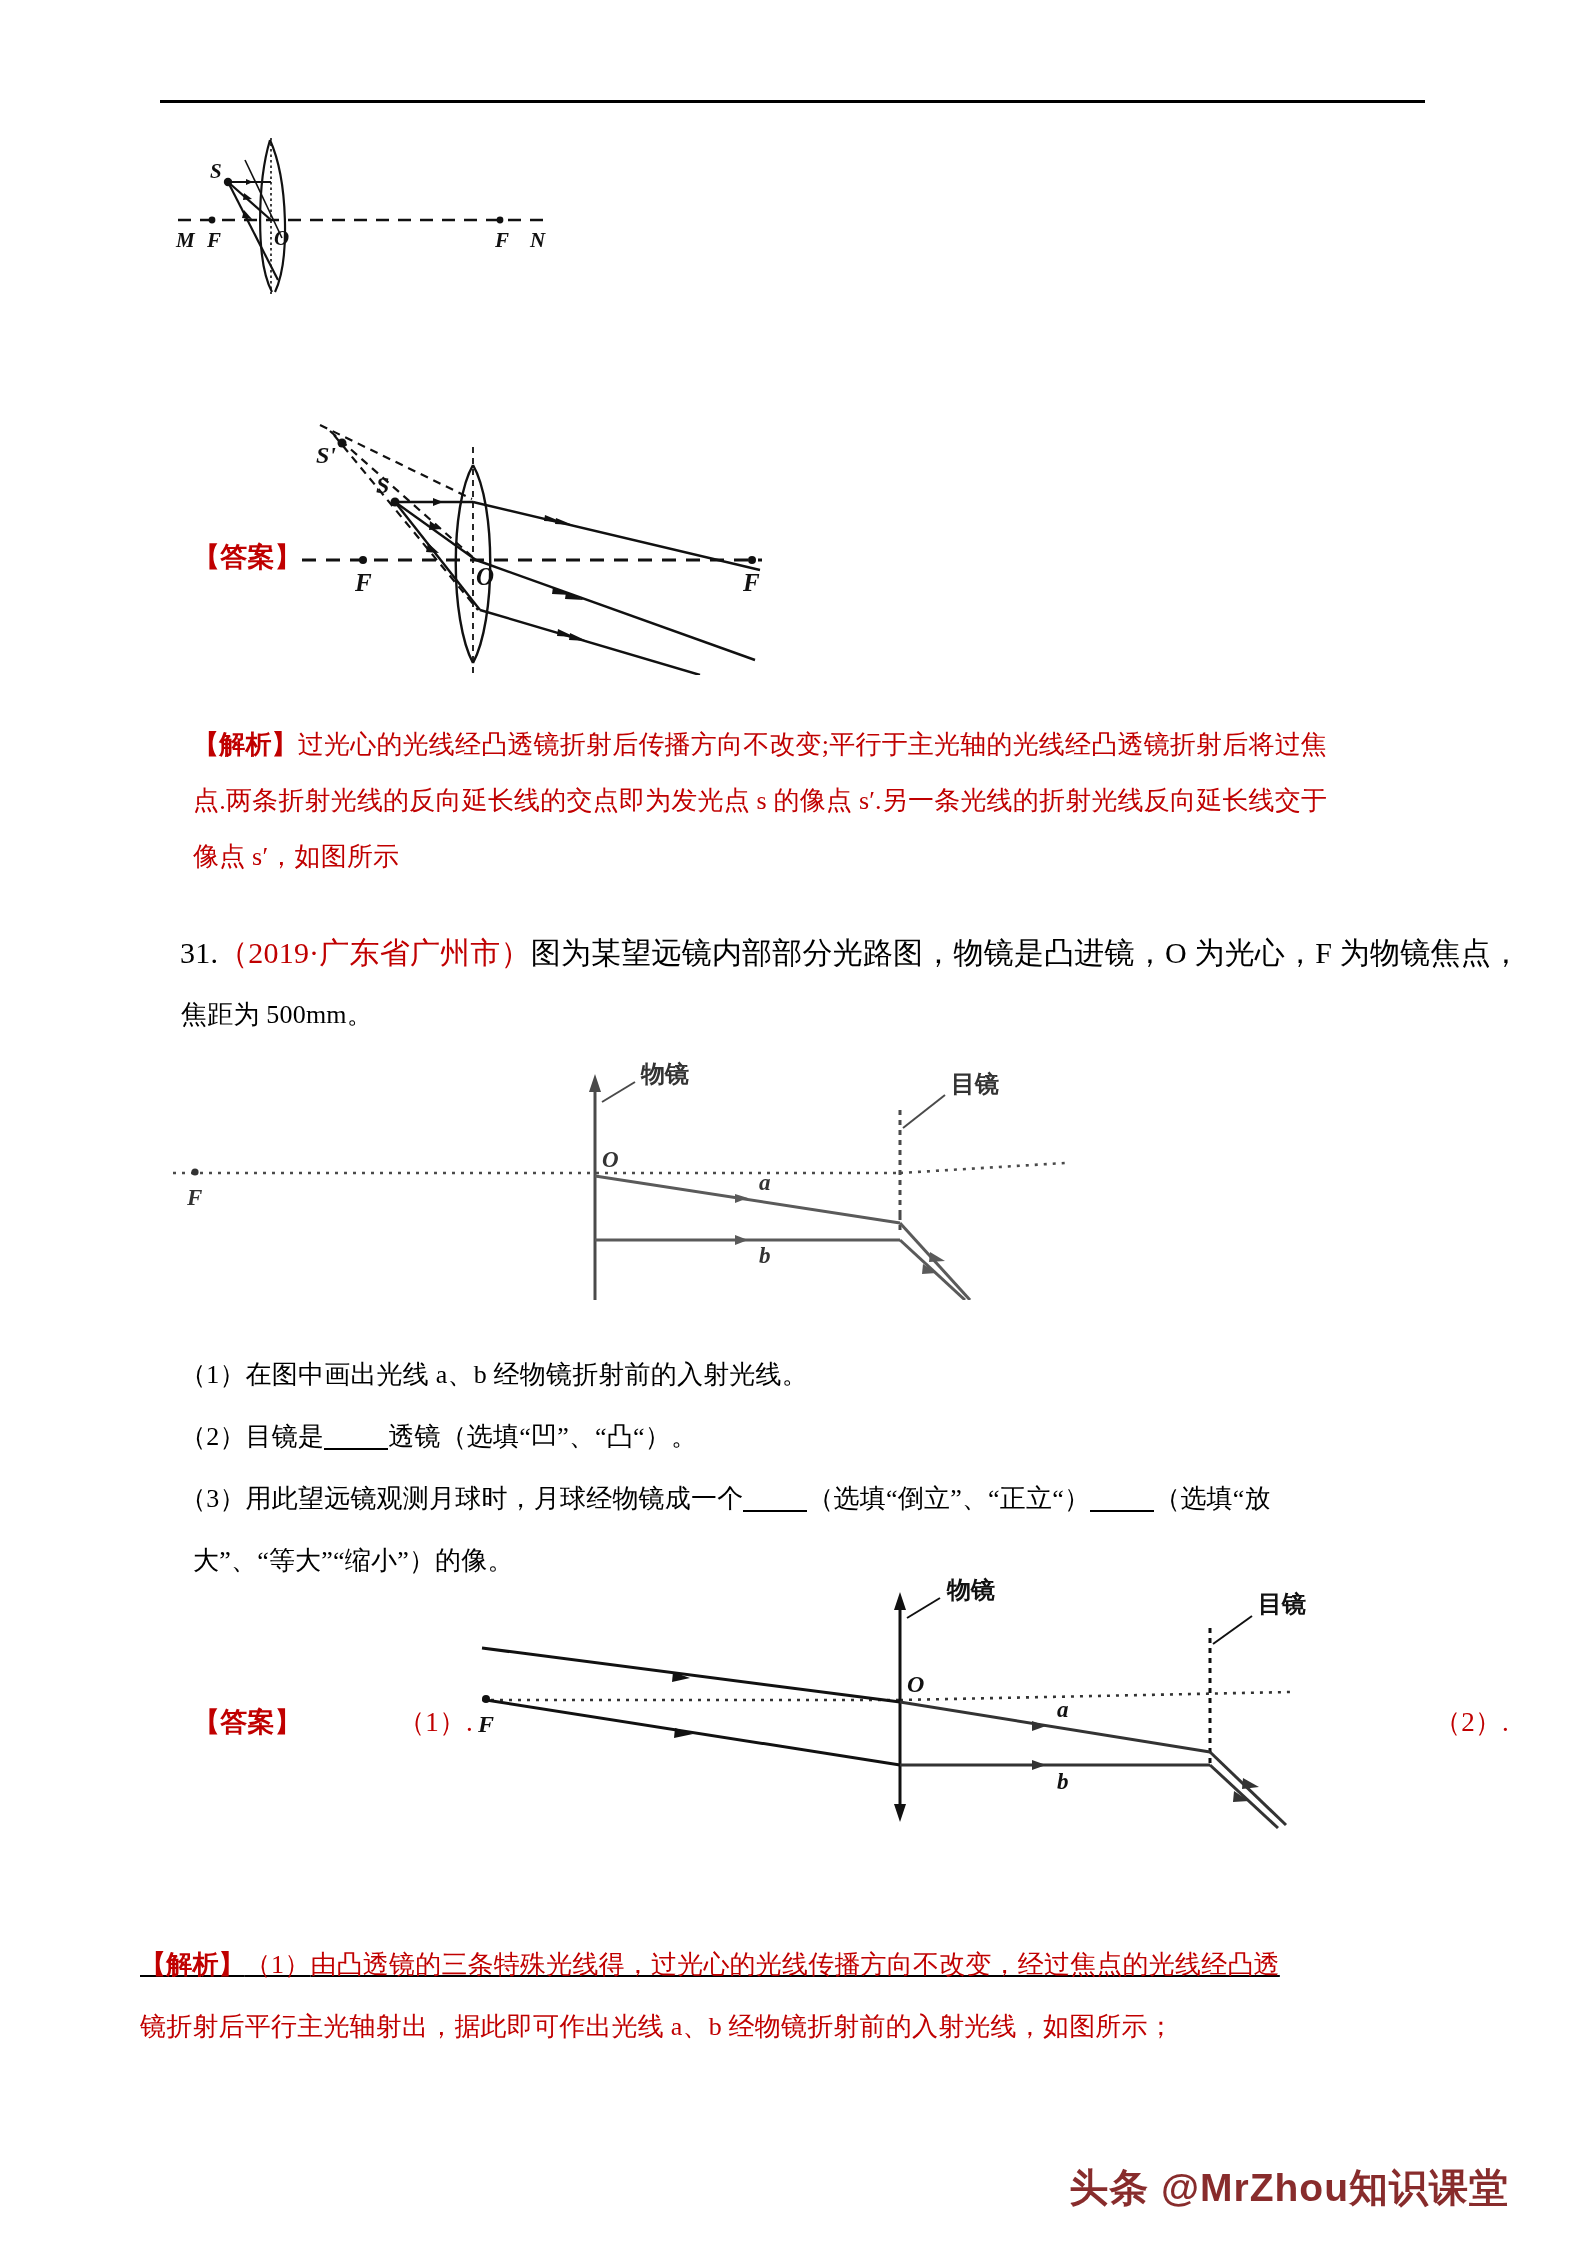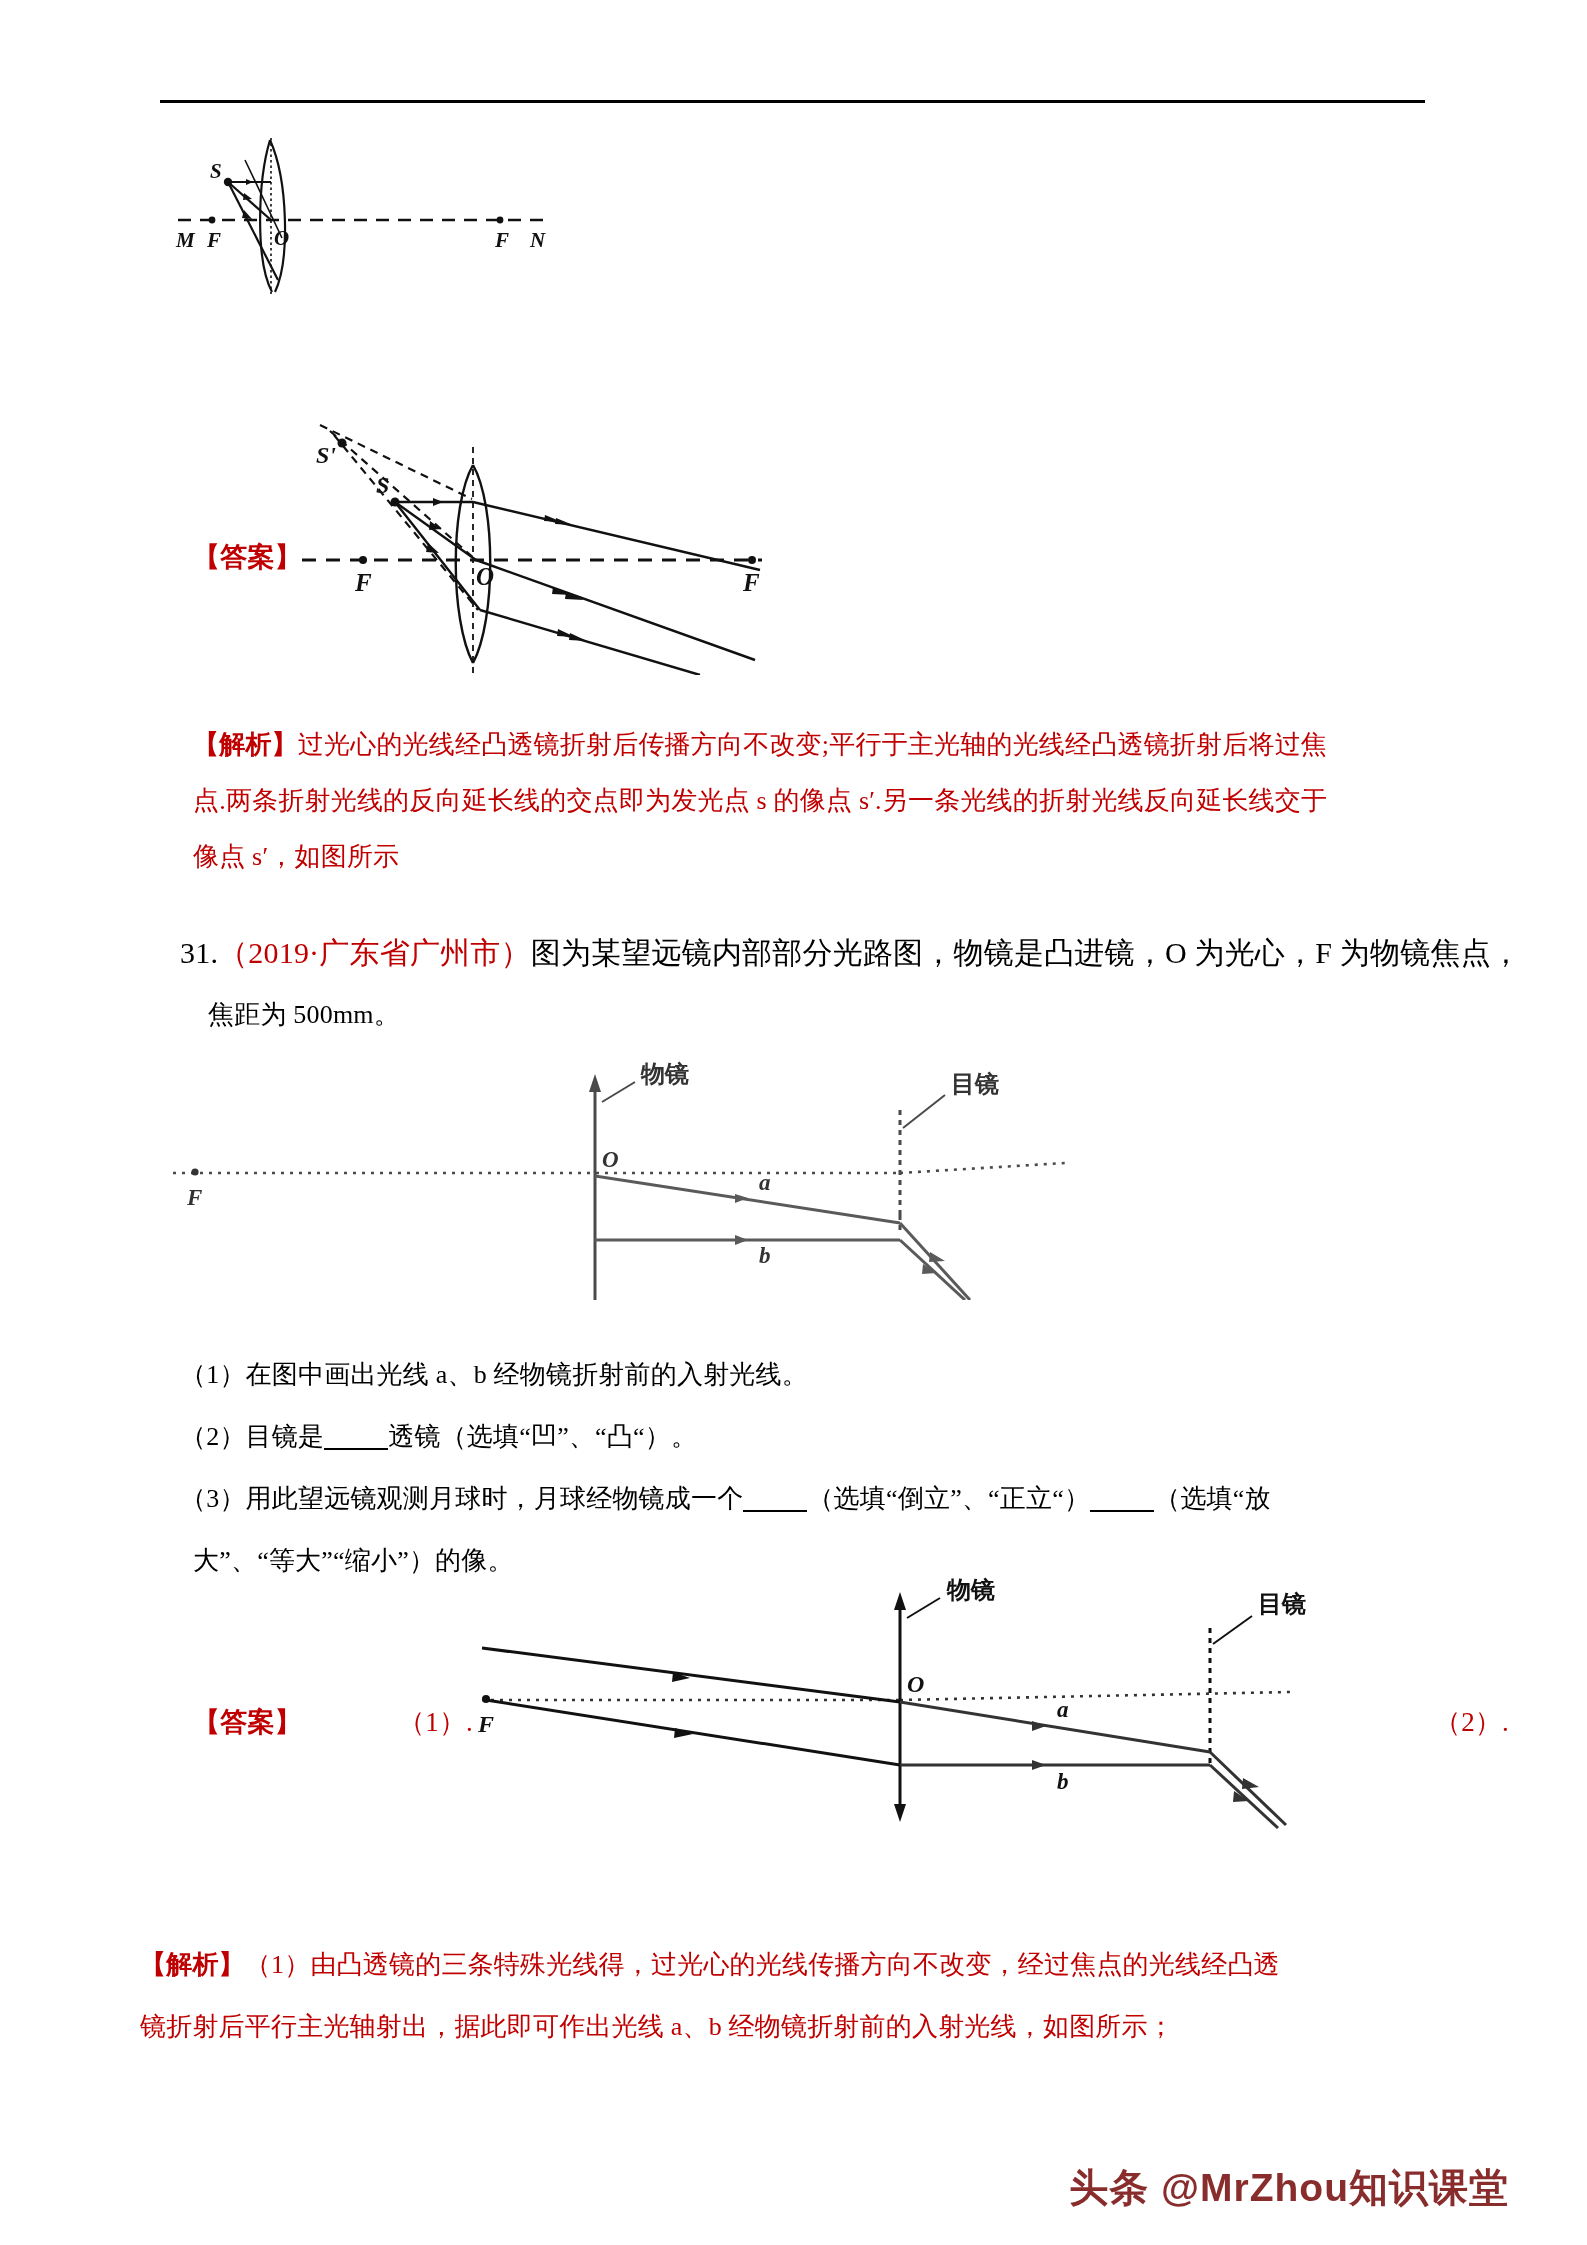--- a/index.html
+++ b/index.html
@@ -161,21 +161,21 @@
   <div class="para" style="left:193px; top:720px; font-size:26px;">
     <span class="bracket-red">【解析】</span><span class="red">过光心的光线经凸透镜折射后传播方向不改变;平行于主光轴的光线经凸透镜折射后将过焦</span>
   </div>
   <div class="para" style="left:193px; top:832px; font-size:26px;">
     <span class="red">像点 s′，如图所示</span>
   </div>
 
   <div class="para" style="left:180px; top:928px; font-size:30px;">
     <span>31.</span><span class="red">（2019·广东省广州市）</span><span>图为某望远镜内部部分光路图，物镜是凸进镜，O 为光心，F 为物镜焦点，</span>
   </div>
-  <div class="para" style="left:208px; top:990px; font-size:26px;">
+  <div class="para" style="left:181px; top:990px; font-size:26px;">
     <span>焦距为 500mm。</span>
   </div>
 
   <div class="fig" style="left:165px; top:1050px;">
     <svg width="920" height="250" viewBox="0 0 920 250">
 
       <line x1="8" y1="123" x2="735" y2="123" stroke="#4a4a4a" stroke-width="2.6" stroke-dasharray="3,6"></line>
       <line x1="735" y1="123" x2="900" y2="113" stroke="#4a4a4a" stroke-width="2.6" stroke-dasharray="3,6"></line>
 
       <circle cx="30" cy="122" r="3.6" fill="#333"></circle>
@@ -271,21 +271,21 @@
       <text class="svg-label" x="637" y="219" font-size="23" fill="#111">b</text>
 
       <line x1="790" y1="182" x2="866" y2="255" stroke="#333" stroke-width="3"></line>
       <line x1="790" y1="195" x2="858" y2="258" stroke="#333" stroke-width="3"></line>
       <path d="M823 208 L839 217 L822 219 Z" fill="#333"></path>
       <path d="M814 221 L829 231 L813 232 Z" fill="#333"></path>
     </svg>
   </div>
 
 
-  <div class="para" style="left:140px; top:1940px; font-size:26px;">
+  <div class="para" style="left:140px; top:1940px; font-size:26px;text-decoration:underline;">
     <span class="bracket-red">【解析】</span><span class="red">（1）</span><span class="red">由凸透镜的三条特殊光线得，过光心的光线传播方向不改变，经过焦点的光线经凸透</span>
   </div>
   <div class="para" style="left:140px; top:2002px; font-size:26px;">
     <span class="red">镜折射后平行主光轴射出，据此即可作出光线 a、b 经物镜折射前的入射光线，如图所示；</span>
   </div>
 
   <div class="watermark">头条 @MrZhou知识课堂</div>
 
 </div>
 

